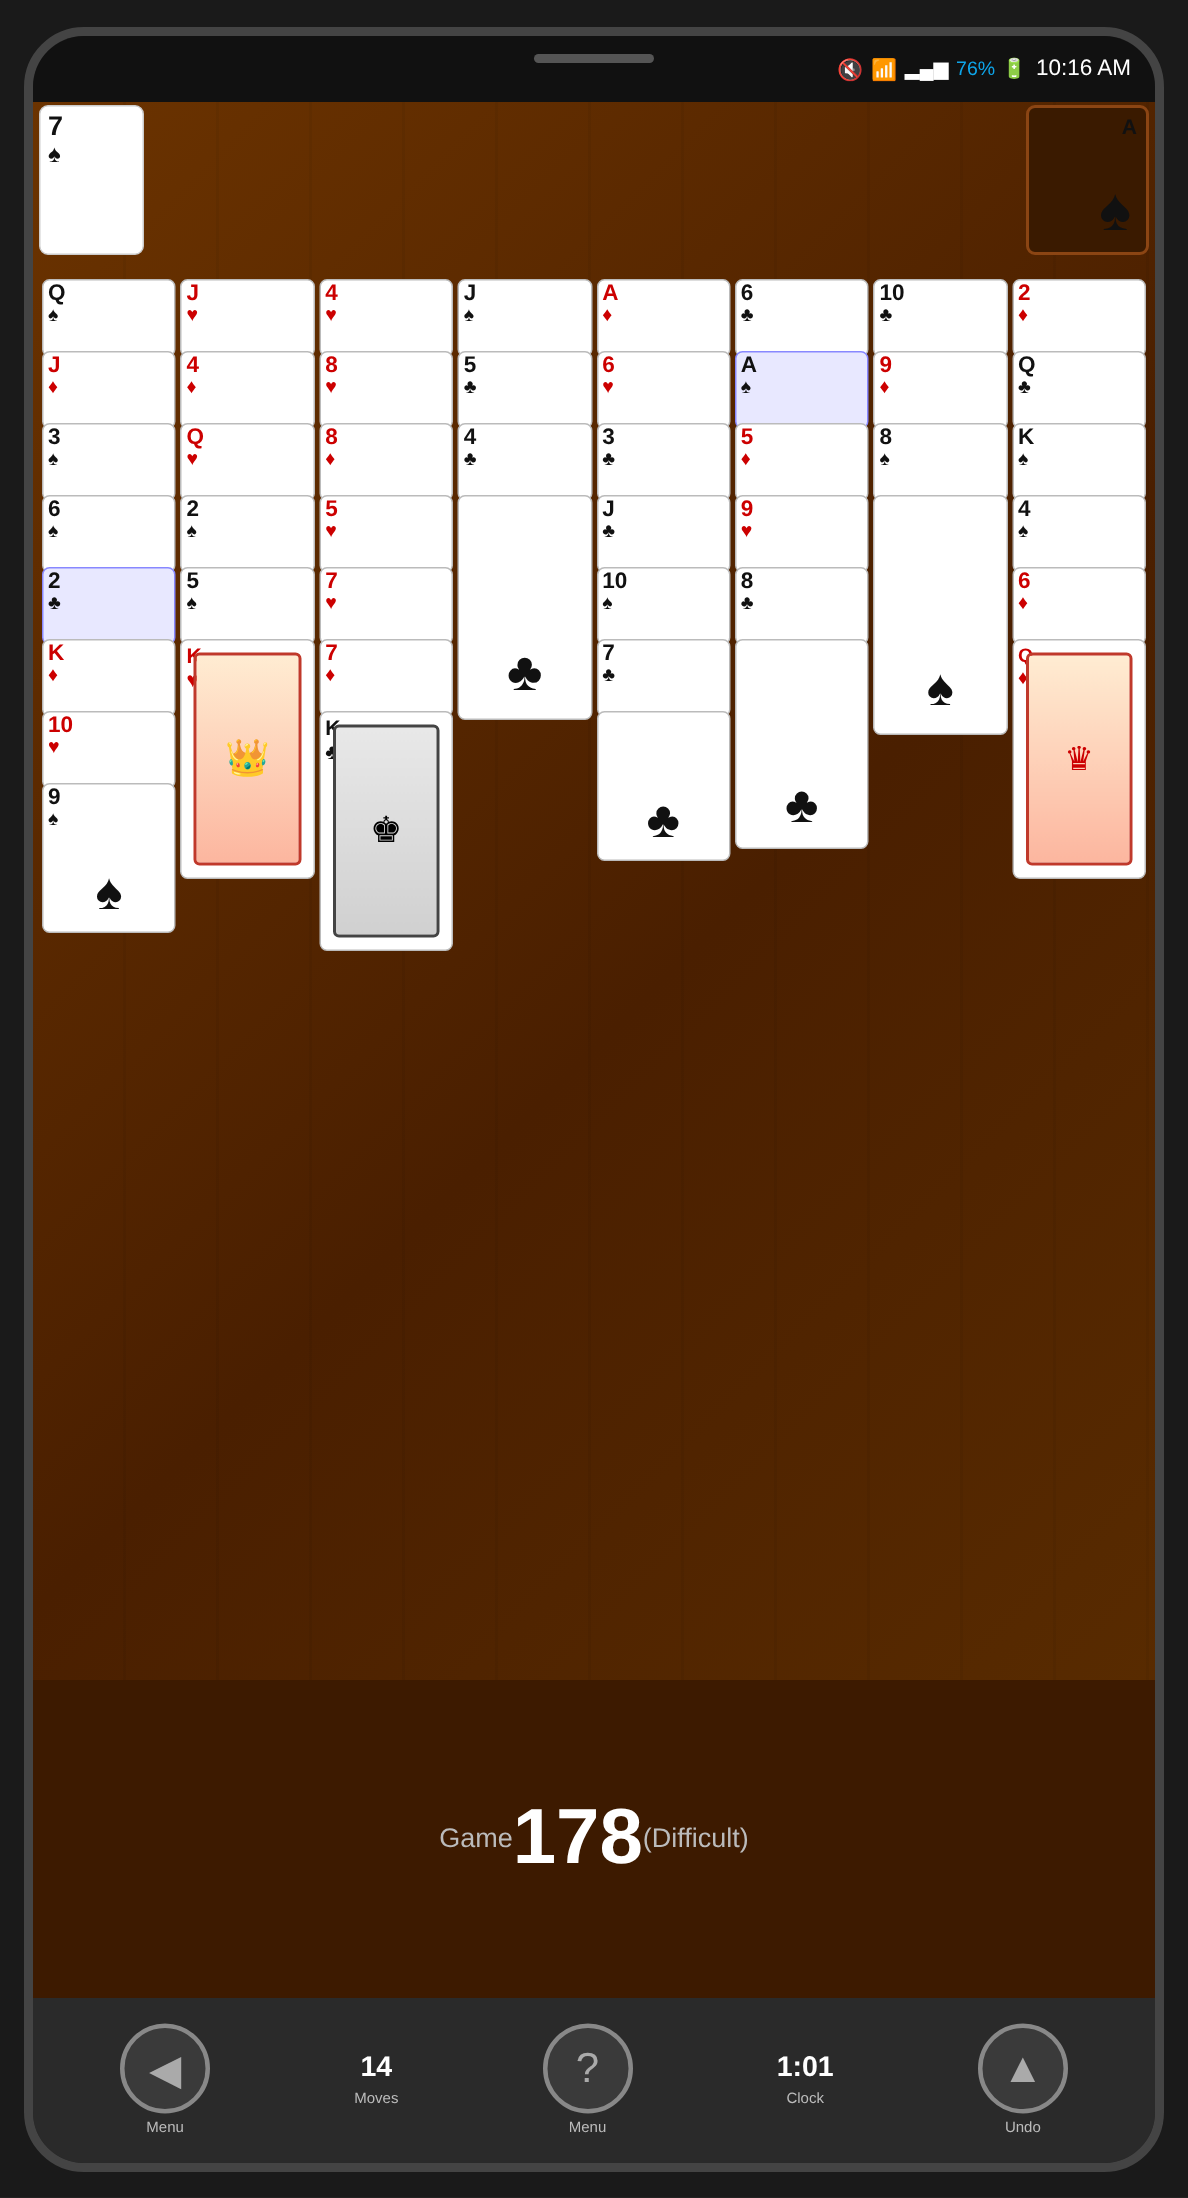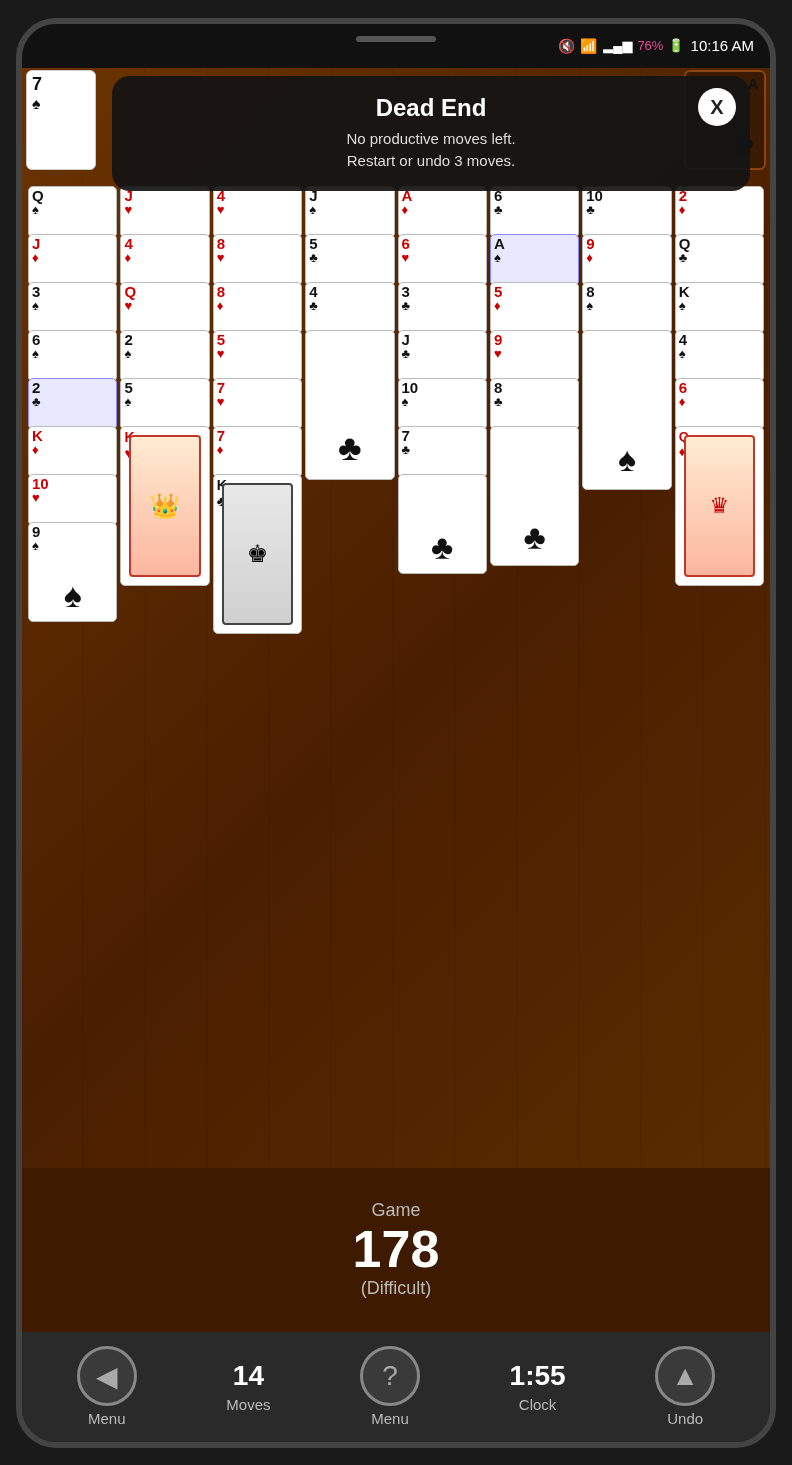--- a/index.html
+++ b/index.html
@@ -139,24 +139,23 @@
     .card.black { color: #111; }
     .card.highlight { background: #e8e8ff; border-color: #88f; }
     .card-rank { font-size: 15px; line-height: 1; }
     .card-suit { font-size: 13px; line-height: 1; }
     
     .game-info {
       position: absolute;
       bottom: 0;
       left: 0;
       right: 0;
-      height: 164px;
+      height: 212px;
       background: #3d1a00;
       display: flex;
-      flex-direction: column;
       align-items: center;
       justify-content: center;
     }
     .game-label {
       color: #bbb;
       font-size: 18px;
     }
     .game-number {
       color: white;
       font-size: 52px;
@@ -189,25 +188,25 @@
       height: 60px;
       border-radius: 50%;
       border: 3px solid #888;
       background: #3a3a3a;
       display: flex;
       align-items: center;
       justify-content: center;
     }
     .toolbar-label {
       color: #bbb;
-      font-size: 15px;
+      font-size: 10px;
     }
     .toolbar-value {
       color: white;
-      font-size: 28px;
+      font-size: 19px;
       font-weight: bold;
     }
     .toolbar-icon {
       color: #aaa;
       font-size: 28px;
     }
     
     .top-right-card {
       position: absolute;
       top: 2px;
@@ -248,38 +247,28 @@
 
   <div class="status-bar">
     <div class="status-icons">
 
       <span style="font-size:14px;">🔇</span>
 
       <span style="font-size:14px;">📶</span>
 
       <span style="font-size:13px;">▂▄▆</span>
 
-      <span style="font-size:13px; color:#ec4899;">76%</span>
+      <span style="font-size:13px; color:#0ea5e9;">76%</span>
       <span style="font-size:13px;">🔋</span>
     </div>
     <div class="status-time">10:16 AM</div>
   </div>
 
   <div class="game-area">
 
-    <div class="dead-end-dialog">
-      <div class="dead-end-title">Dead End</div>
-      <div class="dead-end-msg">
-        <span>No productive moves left.</span><br>
-        <span>Restart or undo 3 moves.</span>
-      </div>
-      <div class="close-btn">
-        <span class="close-btn-inner">X</span>
-      </div>
-    </div>
 
     <div class="top-left-partial">
       <span style="font-size:18px; font-weight:bold;">7</span>
       <span style="font-size:16px;">♠</span>
     </div>
 
     <div class="top-right-card">
       <span style="font-size:40px; color:#111; position:absolute; bottom:5px; right:10px;">♠</span>
       <span style="font-size:14px; font-weight:bold; color:#111; position:absolute; top:4px; right:6px;">A</span>
     </div>
@@ -578,21 +567,21 @@
     </div>
 
     <div class="toolbar-item">
       <div class="toolbar-circle">
         <span class="toolbar-icon">?</span>
       </div>
       <span class="toolbar-label">Menu</span>
     </div>
 
     <div class="toolbar-item">
-      <span class="toolbar-value">1:55</span>
+      <span class="toolbar-value">1:01</span>
       <span class="toolbar-label">Clock</span>
     </div>
 
     <div class="toolbar-item">
       <div class="toolbar-circle">
         <span class="toolbar-icon">▲</span>
       </div>
       <span class="toolbar-label">Undo</span>
     </div>
   </div>

